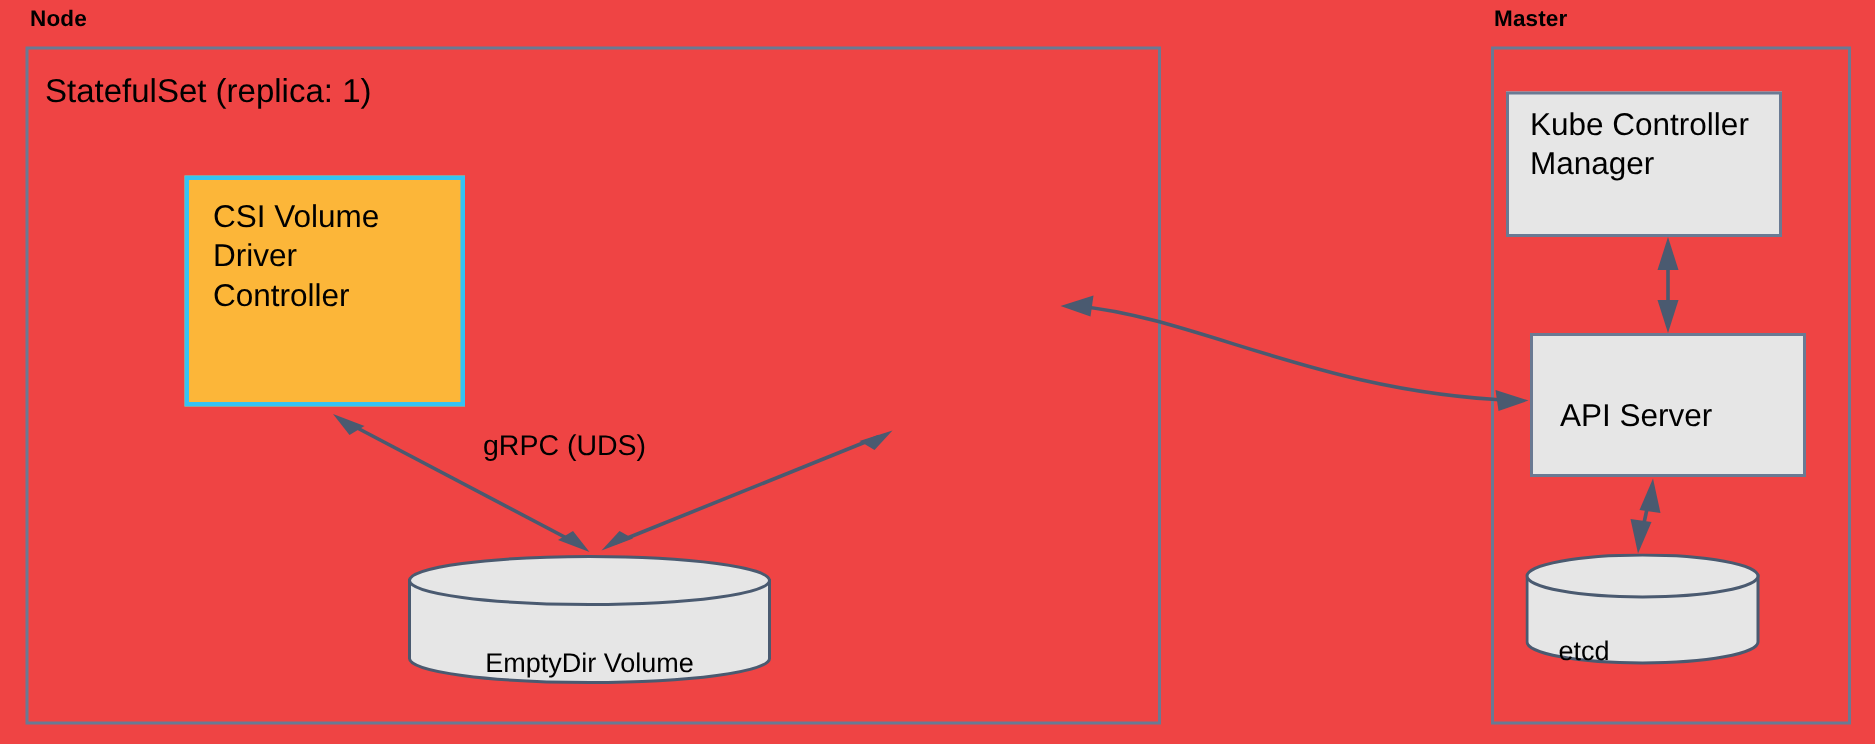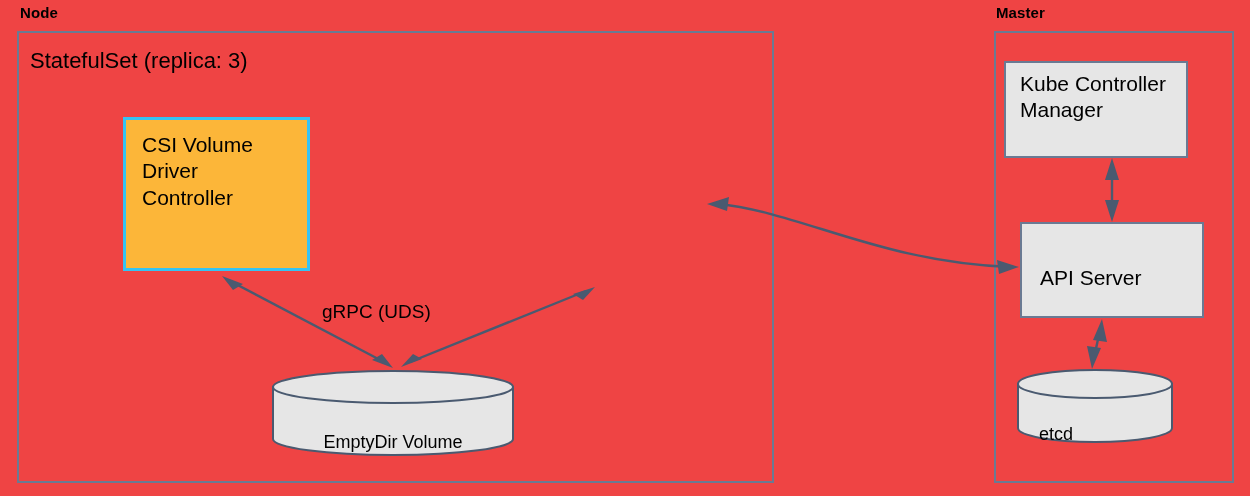--- a/index.html
+++ b/index.html
@@ -106,28 +106,28 @@
 </style>
 </head>
 <body>
 
 <div id="canvas">
 
   <div class="zone-label" style="left:20px; top:4px;">Node</div>
 
   <div class="zone-box" style="left:17px; top:31px; width:757px; height:452px;"></div>
 
-  <div class="set-title" style="left:30px; top:48px;">StatefulSet (replica: 3)</div>
+  <div class="set-title" style="left:30px; top:48px;">StatefulSet (replica: 1)</div>
 
   <div class="node-box orange" style="left:123px; top:117px; width:187px; height:154px;">
     <span>CSI Volume Driver Controller</span>
   </div>
 
 
-  <div class="edge-label" style="left:322px; top:301px;">gRPC (UDS)</div>
+  <div class="edge-label" style="left:322px; top:287px;">gRPC (UDS)</div>
 
   <div class="cyl-wrap" style="left:272px; top:370px;">
     <svg width="242" height="86" viewBox="0 0 242 86" aria-hidden="true">
       <path d="M1,17 L1,69 A120,16 0 0 0 241,69 L241,17 Z" fill="#e6e6e6" stroke="#4a5a70" stroke-width="2"></path>
       <ellipse cx="121" cy="17" rx="120" ry="16" fill="#e6e6e6" stroke="#4a5a70" stroke-width="2"></ellipse>
     </svg>
     <div class="cyl-label" style="top:43px;">EmptyDir Volume</div>
   </div>
 
   <div class="zone-label" style="left:996px; top:4px;">Master</div>

